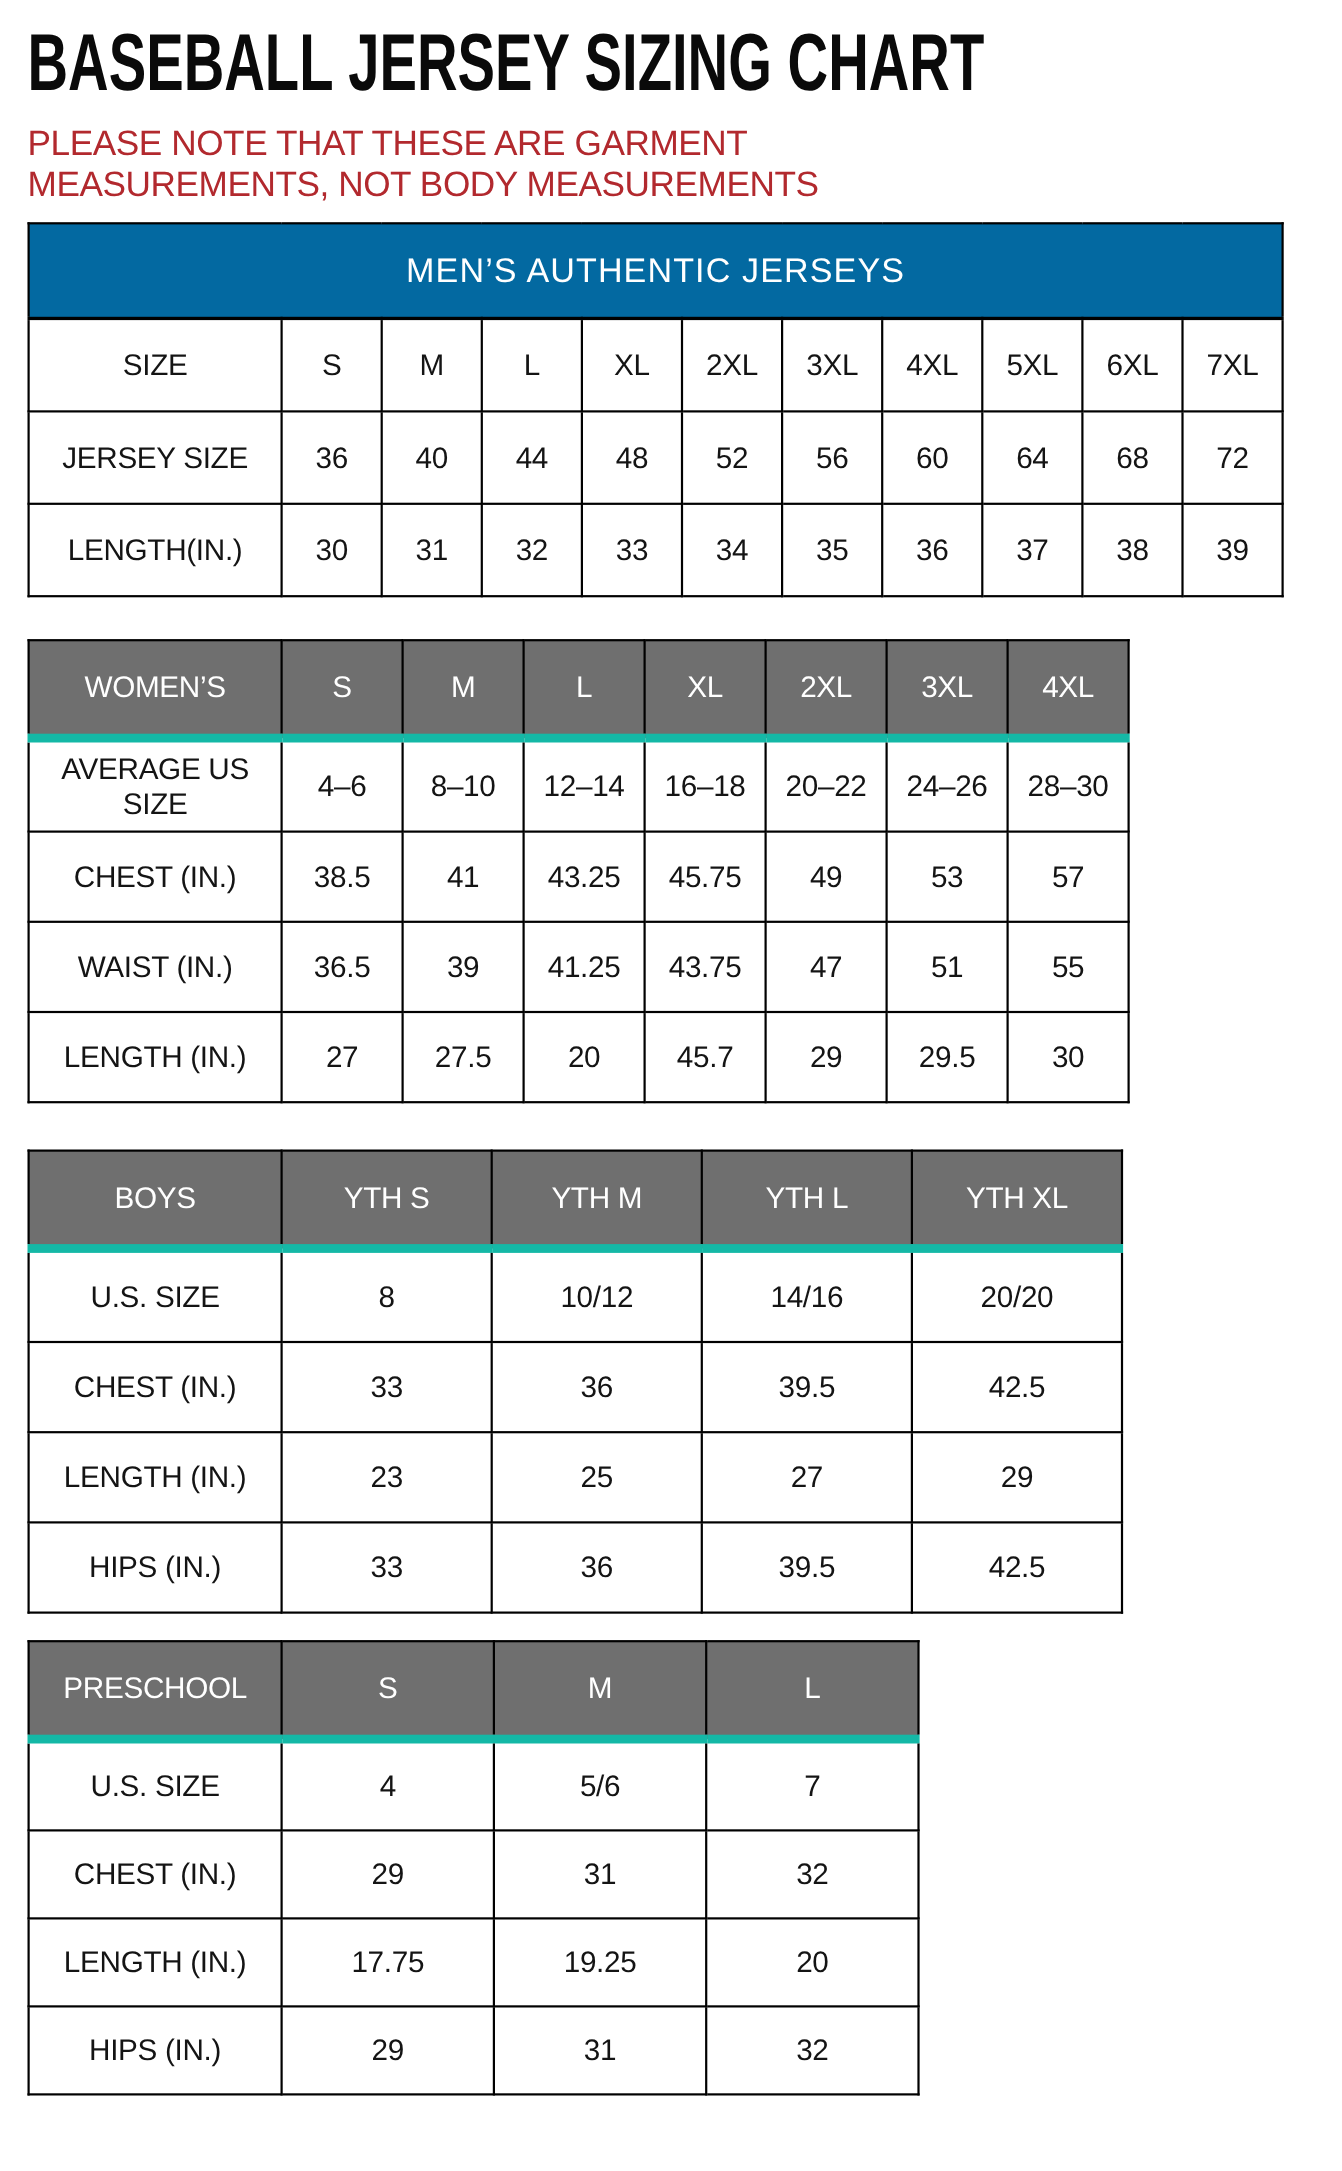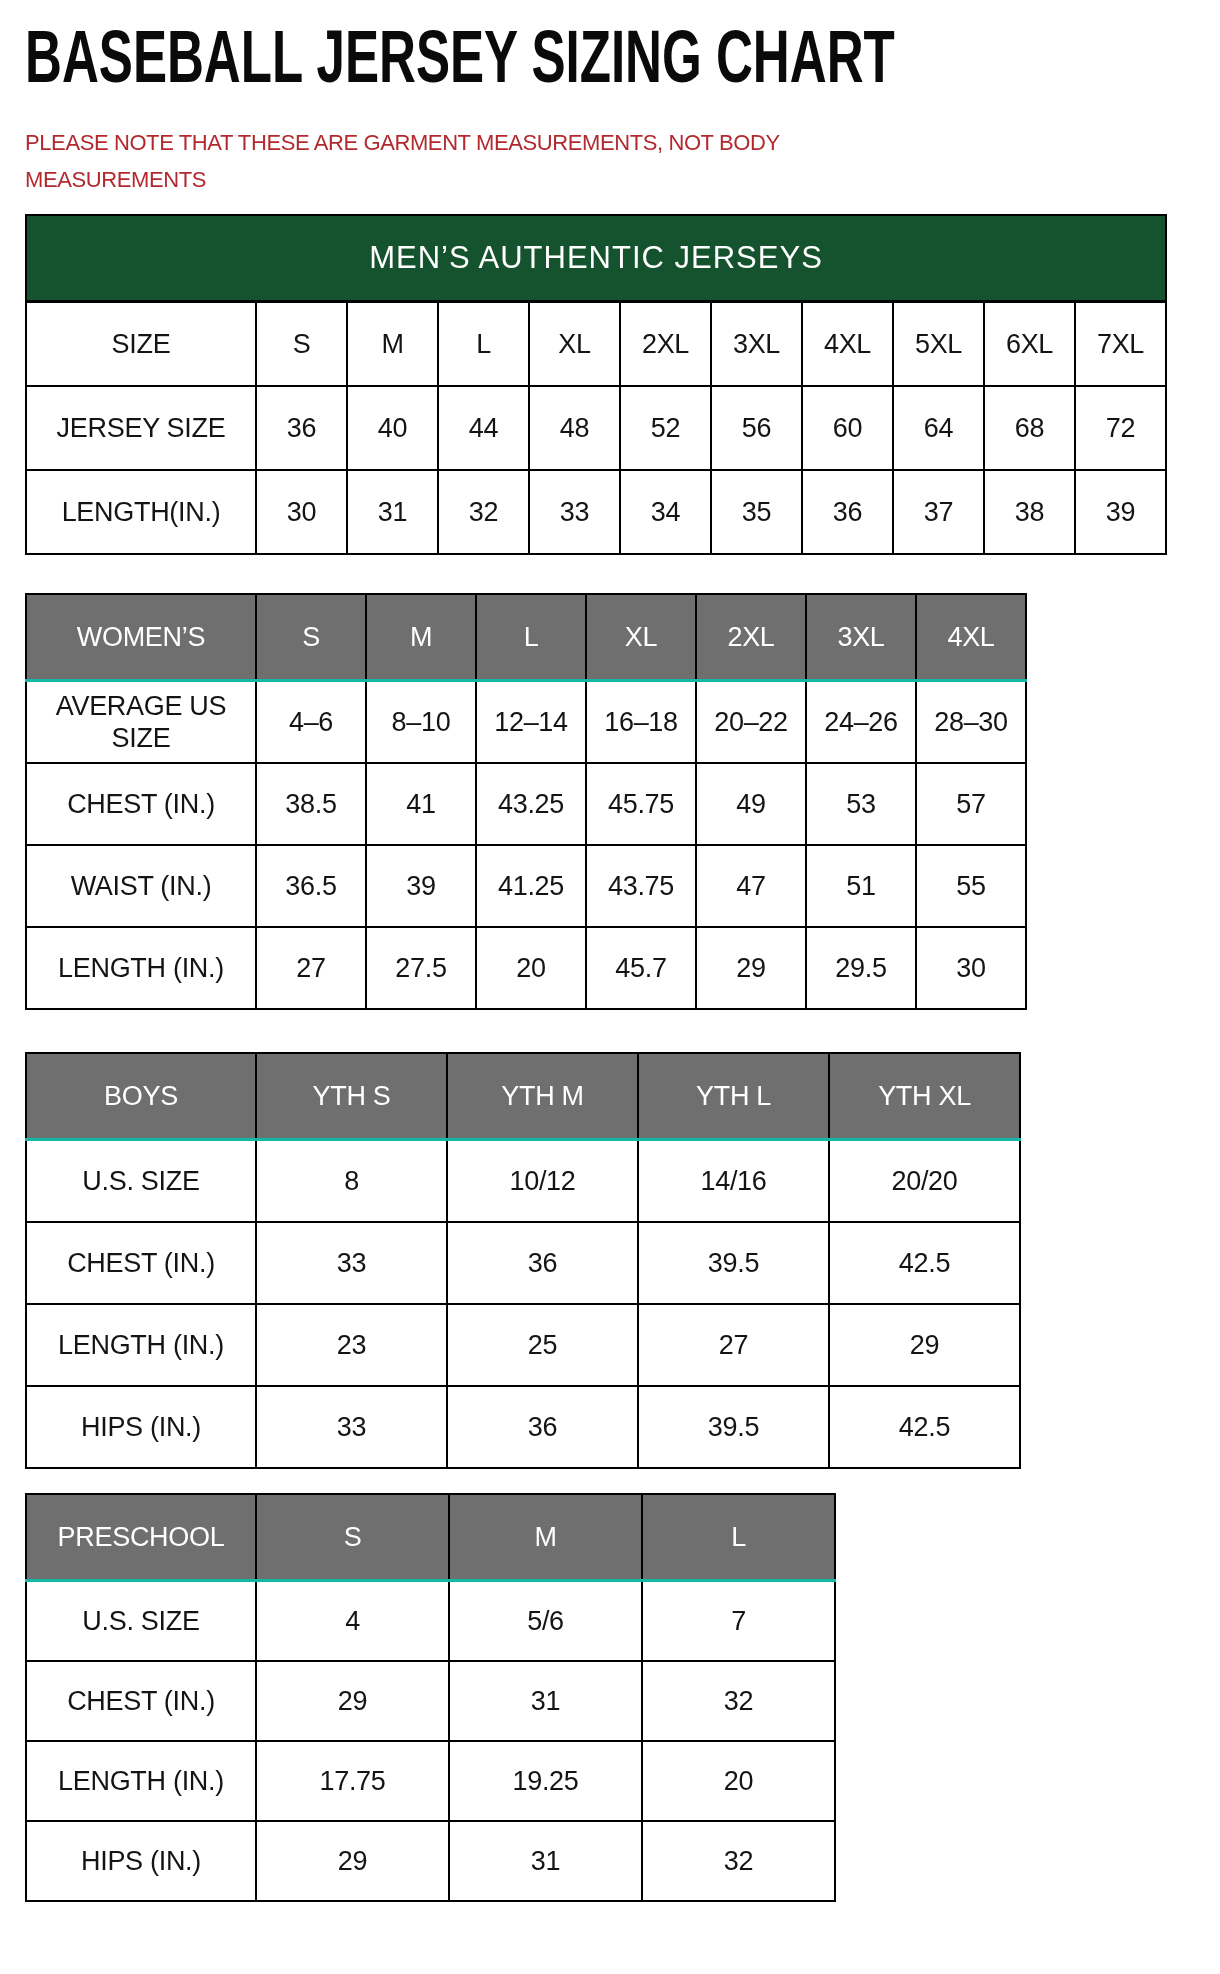--- a/index.html
+++ b/index.html
@@ -25,23 +25,23 @@
     font-size:70px;
     line-height:62px;
     font-weight:bold;
     letter-spacing:0px;
     transform:scale(0.73,1.05);
     transform-origin:left top;
     color:#0a0a0a;
   }
   
   p.note{
-    margin:36px 0 0 0;
+    margin:24px 0 0 0;
     width:880px;
-    font-size:22px;
+    font-size:32px;
     line-height:37px;
     letter-spacing:-0.4px;
     color:#b2292e;
     font-weight:normal;
   }
   
   table.size-table{
     border-collapse:collapse;
     table-layout:fixed;
     margin-top:38px;
@@ -52,32 +52,32 @@
     vertical-align:middle;
     font-size:27px;
     font-weight:normal;
     height:80px;
     padding:0;
     letter-spacing:-0.3px;
     color:#141414;
   }
   table.size-table th.rowlabel{padding:0 24px;line-height:32px;}
   table.size-table th.banner{
-    background:#14532d;
+    background:#0369a1;
     color:#ffffff;
     font-size:31px;
     height:84px;
     letter-spacing:1px;
     border-bottom:3px solid #000000;
   }
   table.size-table tr.gray-header th{
     background:#6f6f6f;
     color:#ffffff;
     height:84px;
-    border-bottom:3px solid #14b8a6;
+    border-bottom:8px solid #14b8a6;
   }
   table.t-mens{margin-top:16px;}
   table.t-mens td, table.t-mens th{height:82px;}
   table.t-mens th.banner{height:84px;}
   table.t-womens{margin-top:38px;}
   table.t-boys{margin-top:42px;}
   table.t-preschool{margin-top:24px;}
   table.t-preschool td, table.t-preschool tbody th.rowlabel{height:78px;}
 </style>
 </head>

